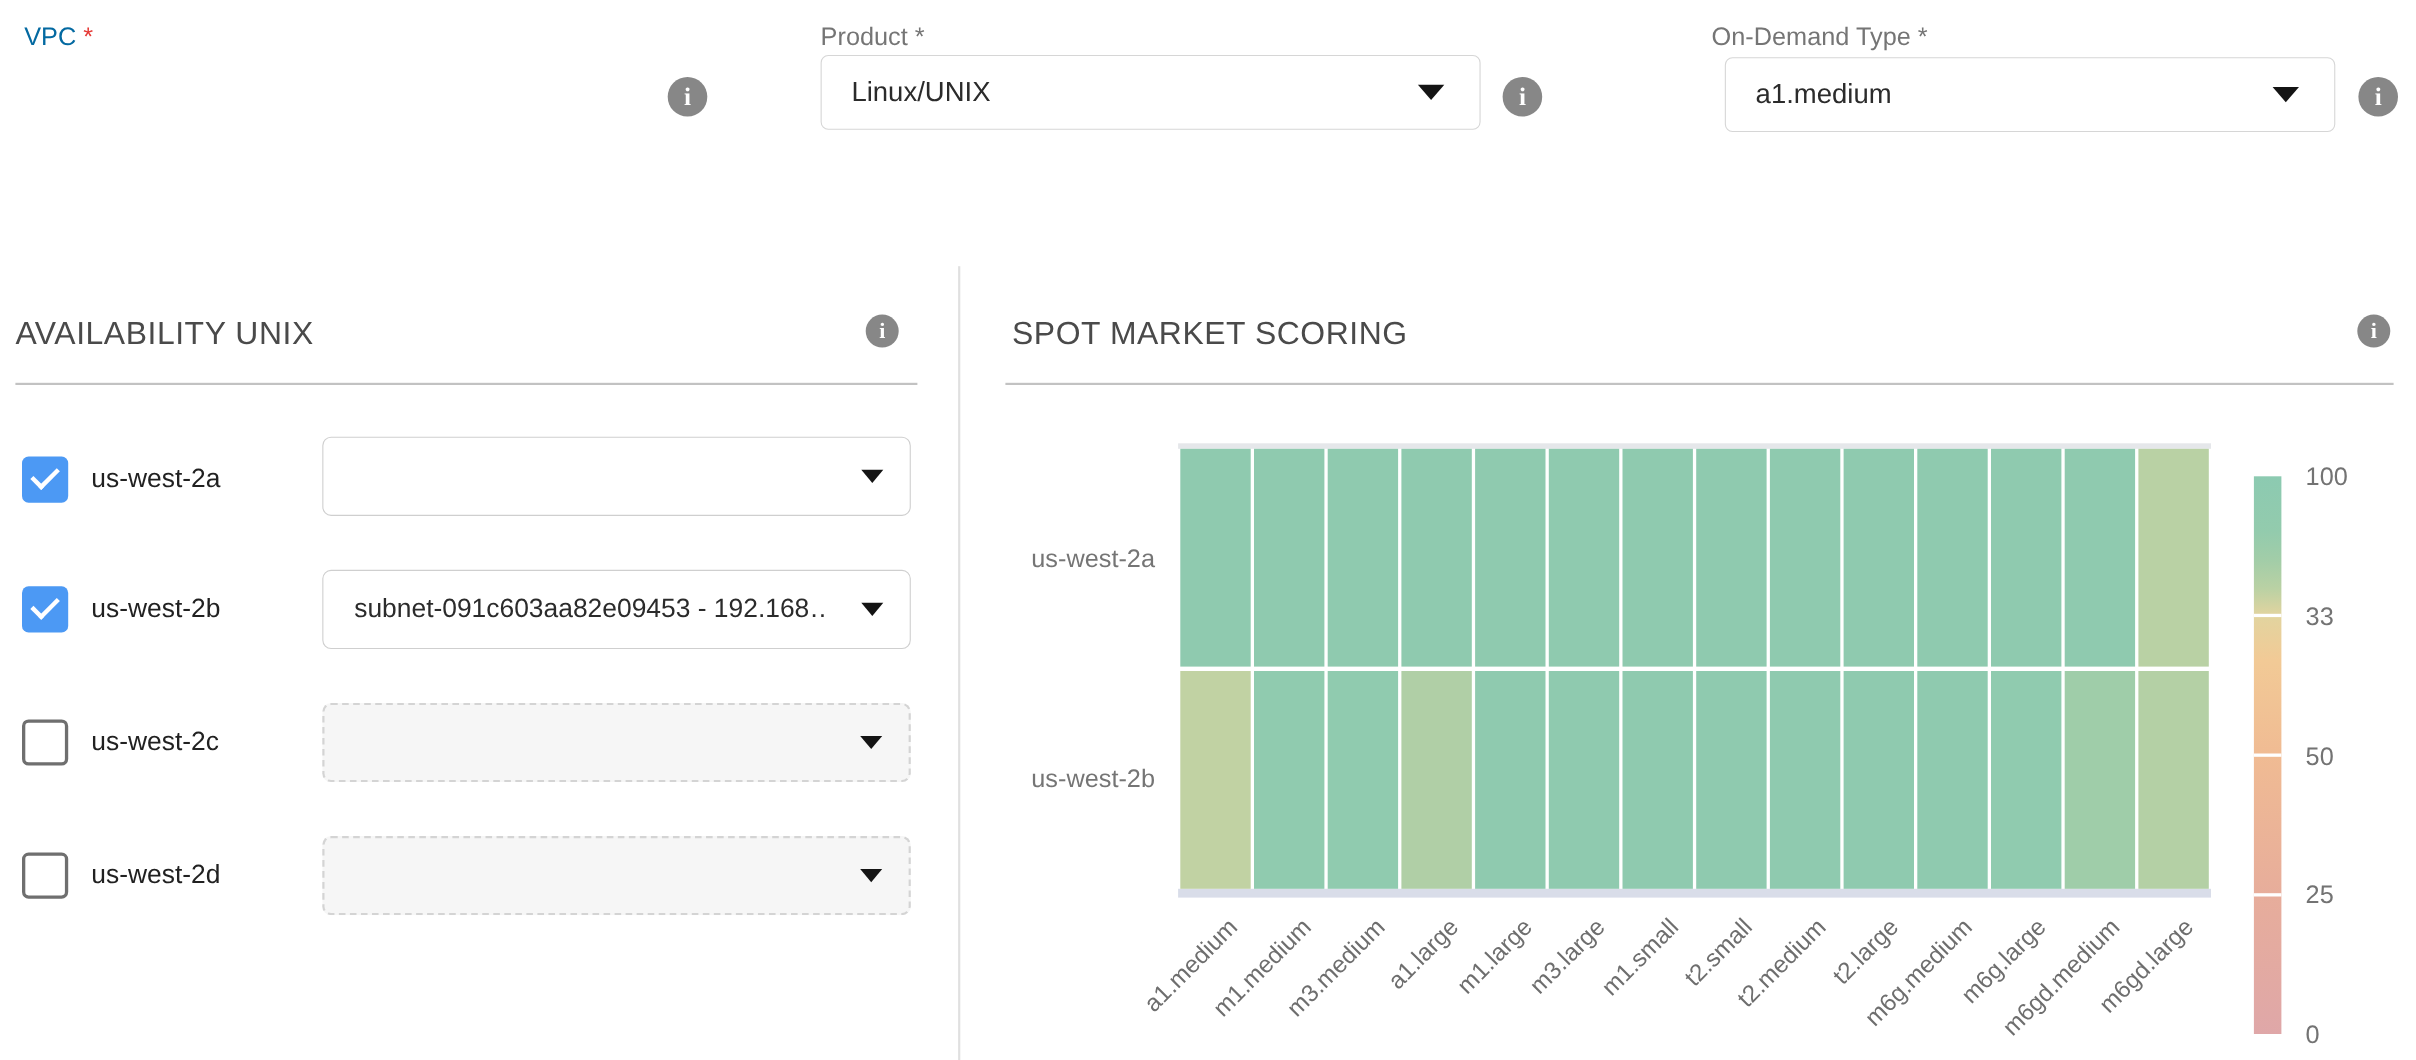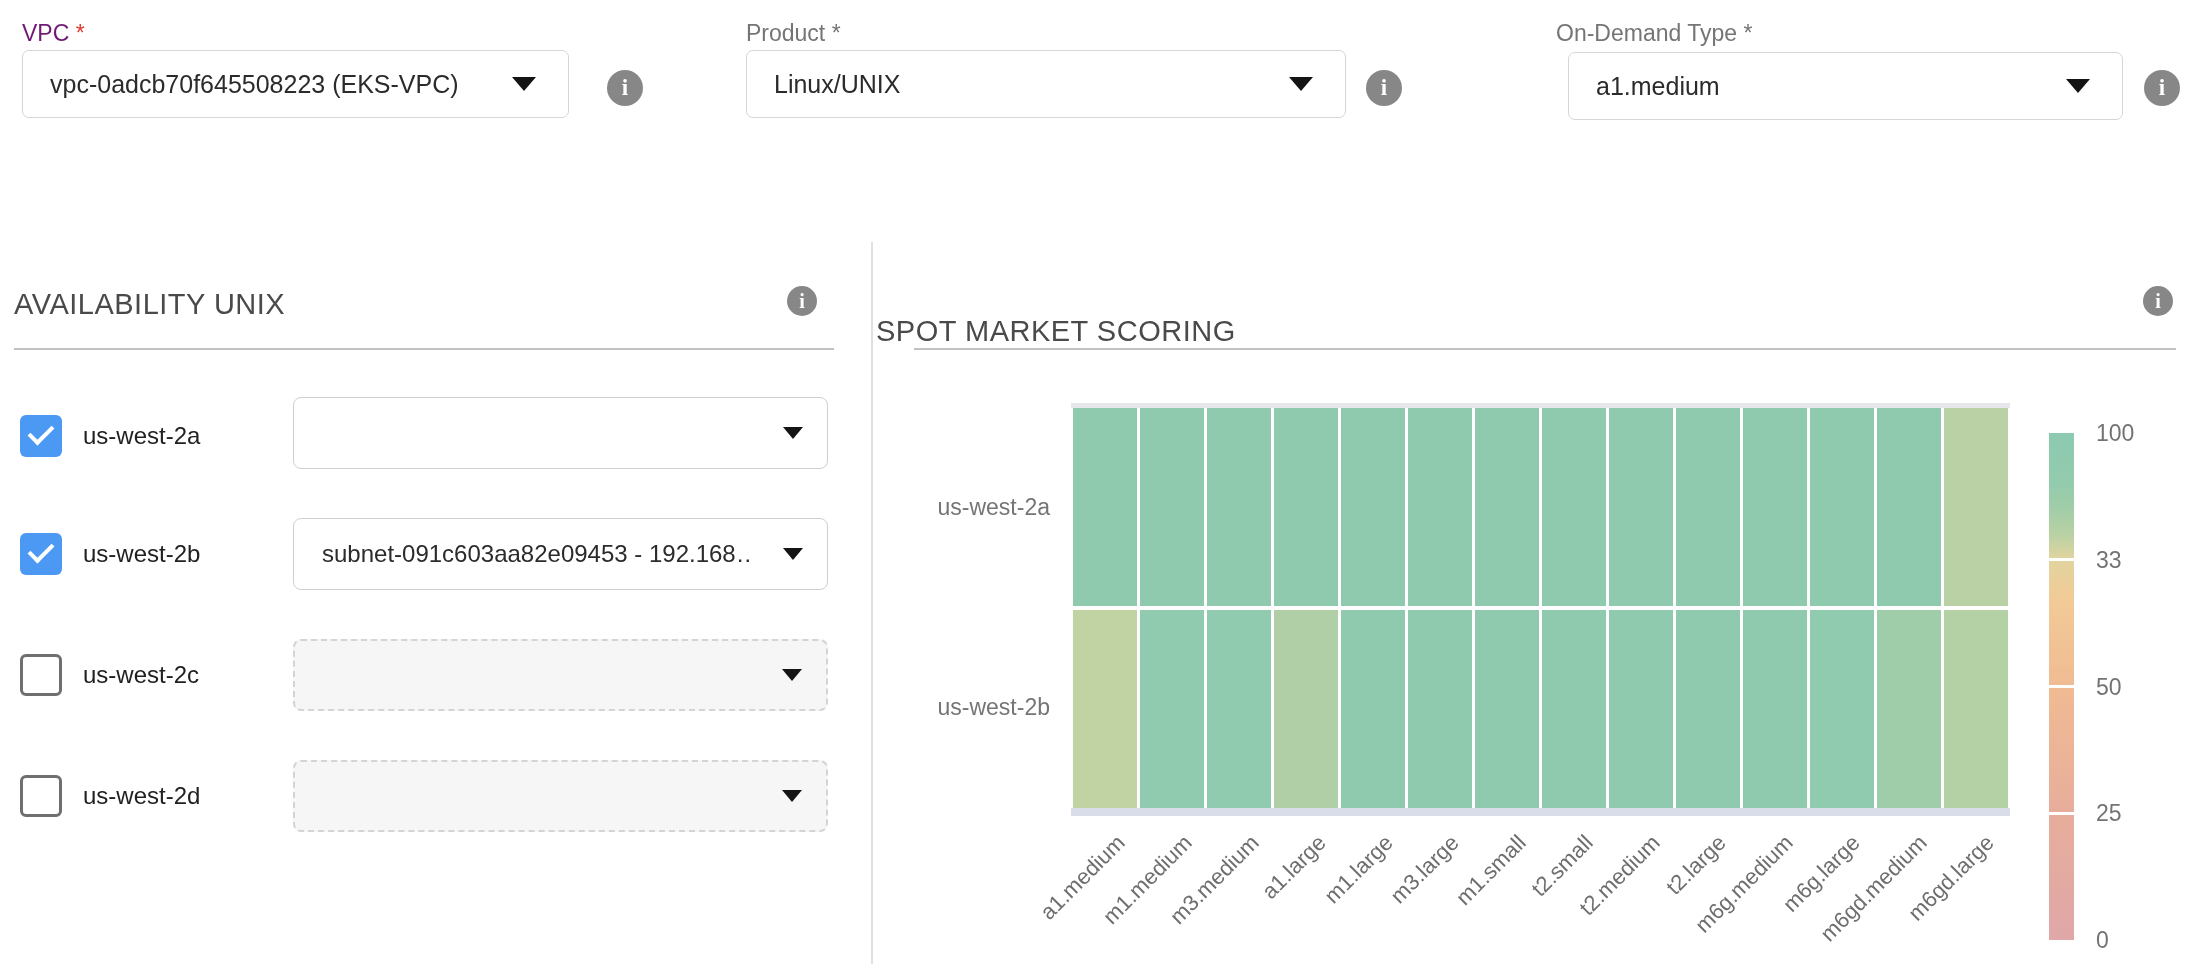--- a/index.html
+++ b/index.html
@@ -3,21 +3,21 @@
 <meta charset="utf-8">
 <style>
   html,body{margin:0;padding:0;background:#fff;}
   .screen{
     position:relative;width:2196px;height:964px;background:#ffffff;overflow:hidden;
     font-family:"Liberation Sans","DejaVu Sans",sans-serif;
   }
   
   .field-label{position:absolute;font-size:23px;color:#757575;white-space:nowrap;}
   .field-label .req{color:#757575;}
-  .field-label.vpc .lbl{color:#701a75;}
+  .field-label.vpc .lbl{color:#0369a1;}
   .field-label.vpc .req{color:#e53935;}
   .select{
     position:absolute;height:68px;box-sizing:border-box;background:#fff;
     border:1px solid #d6d6d6;border-radius:7px;display:flex;align-items:center;
     font-size:25px;color:#2b2b2b;cursor:pointer;
   }
   .select .val{margin-left:27px;white-space:nowrap;overflow:hidden;}
   .caret{width:0;height:0;border-left:12px solid transparent;border-right:12px solid transparent;
     border-top:14px solid #141414;margin-left:auto;margin-right:32px;flex:none;}
   .caret.small{border-left-width:10px;border-right-width:10px;border-top-width:12px;margin-right:24px;}
@@ -61,24 +61,20 @@
   .cb-label{position:absolute;font-size:23px;color:#737373;white-space:nowrap;}
 </style>
 </head>
 <body>
 
 <div class="screen">
 
   <div class="field-label vpc" style="left:22px;top:20px;">
     <span class="lbl">VPC</span><span class="req"> *</span>
   </div>
-  <div class="select" style="left:22px;top:50px;width:547px;">
-    <span class="val">vpc-0adcb70f645508223 (EKS-VPC)</span>
-    <span class="caret"></span>
-  </div>
   <div class="info big" style="left:607px;top:70px;">
     <span>i</span>
   </div>
 
   <div class="field-label" style="left:746px;top:20px;">
     <span>Product *</span>
   </div>
   <div class="select" style="left:746px;top:50px;width:600px;">
     <span class="val">Linux/UNIX</span>
     <span class="caret"></span>
@@ -126,21 +122,21 @@
     <span class="caret small"></span>
   </div>
 
   <div class="az-checkbox" style="left:20px;top:775px;"></div>
   <div class="az-label" style="top:781px;">us-west-2d</div>
   <div class="subnet-select empty" style="top:760px;">
     <span class="val"></span>
     <span class="caret small"></span>
   </div>
 
-  <div class="section-title" style="left:876px;top:288px;margin-top:27px;">SPOT MARKET SCORING</div>
+  <div class="section-title" style="left:920px;top:288px;">SPOT MARKET SCORING</div>
   <div class="info med" style="left:2143px;top:286px;">
     <span>i</span>
   </div>
   <div class="hr" style="left:914px;top:348px;width:1262px;"></div>
 
   <div id="chart-layer">
       <div class="hm-strip" style="left: 1071px; top: 403px; width: 939px; height: 5px; background: rgb(229, 231, 234);"></div>
       <div class="hm-strip" style="left: 1071px; top: 808px; width: 939px; height: 8px; background: rgb(217, 221, 233);"></div>
       <div class="hm-grid" style="left: 1073px; top: 408px; width: 935px; height: 400px; grid-template-columns: repeat(14, 1fr); grid-template-rows: repeat(2, 1fr);">
         <div class="hm-cell" style="background: rgb(143, 202, 175);"></div>

